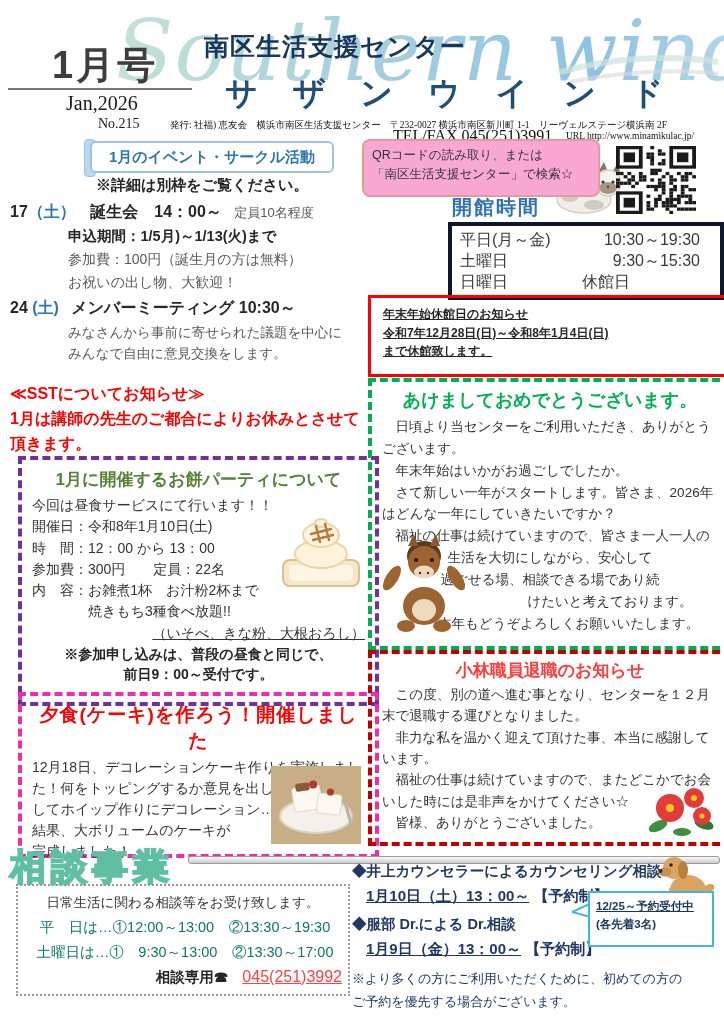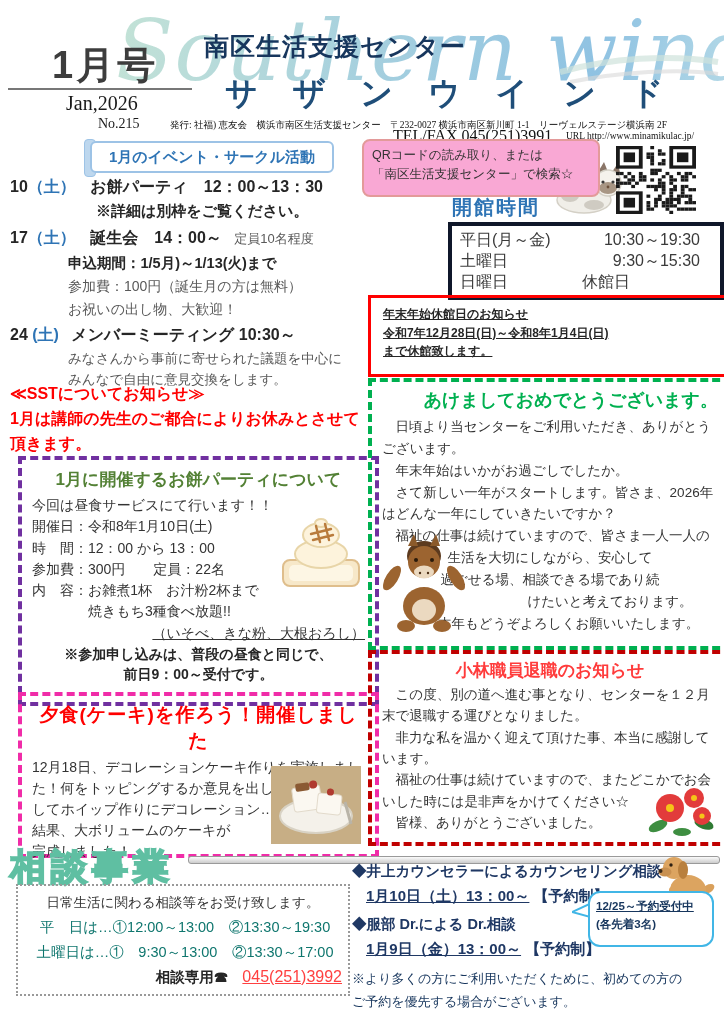--- a/index.html
+++ b/index.html
@@ -73,37 +73,37 @@
   .hours-row{display:flex;font-size:16px;color:#3a3a3a;line-height:21px;}
   .hours-row .lab{width:122px;}
   .hours-row .val{width:118px;text-align:right;}
   .hours-row.last .val{text-align:left;}
 
   .closure-box{left:368px;top:295px;width:336px;height:62px;border:3px solid #FF0000;padding:7px 12px;}
   .closure-box div{font-size:12px;font-weight:bold;color:#262626;line-height:1.55;}
   .u{text-decoration:underline;}
 
   .ny-box{left:368px;top:378px;width:336px;height:252px;border:4px dashed #00B050;padding:6px 10px;}
-  .ny-title{text-align:right;color:#00B050;font-size:18px;font-weight:bold;margin:0 0 4px;font-family:Liberation Mono, monospace;}
+  .ny-title{text-align:center;color:#00B050;font-size:18px;font-weight:bold;margin:0 0 4px;font-family:Liberation Mono, monospace;}
   .ny-p{font-size:13.5px;color:#333;line-height:1.62;margin:0;}
   .ny-c{text-align:center;}
   .ny-c2{text-align:center;padding-left:120px;}
   .ny-last{padding-left:56px;}
   .horse{left:6px;bottom:12px;}
 
   .retire-box{left:368px;top:650px;width:336px;height:178px;border:4px dashed #C00000;padding:5px 10px;}
   .retire-title{text-align:center;color:#FF3B3B;font-size:17px;font-weight:bold;margin:0 0 2px;}
   .retire-p{font-size:13.5px;color:#333;line-height:1.58;margin:0;}
   .camellia{right:10px;bottom:6px;}
 
   .counsel{left:352px;top:862px;width:372px;color:#1F3864;}
   .c-title{font-size:14.5px;font-weight:bold;margin:0 0 6px;}
   .c-date{margin:0 0 9px 14px;font-size:15px;font-weight:bold;}
   .c-notes{font-size:13px;line-height:1.75;color:#17365D;margin-top:4px;}
-  .blue-bubble{left:588px;top:891px;width:110px;height:44px;border:2.5px solid #41B6E6;border-radius:12px;
+  .blue-bubble{left:588px;top:891px;width:110px;height:44px;border:2.5px solid #41B6E6;border-radius:0;
                padding:4px 6px;font-size:11.5px;font-weight:bold;color:#17365D;background:#fff;z-index:2;line-height:1.6;}
   .blue-tail{left:572px;top:899px;z-index:1;}
   .dog{left:656px;top:853px;}
 </style>
 </head>
 <body>
 
 <div class="page">
 
   <div class="abs script">Southern wind</div>
@@ -118,24 +118,20 @@
   <div class="abs center-name">南区生活支援センター</div>
   <div class="abs katakana">サ ザ ン ウ イ ン ド</div>
   <div class="abs publisher">発行: 社福) 恵友会　横浜市南区生活支援センター　〒232-0027 横浜市南区新川町 1-1　リーヴェルステージ横浜南 2F</div>
   <div class="abs tel">TEL/FAX 045(251)3991</div>
   <a class="abs url" href="#">URL http://www.minamikulac.jp/</a>
 
   <div class="abs ev-tab"></div>
   <div class="abs ev-title">1月のイベント・サークル活動</div>
 
   <div class="abs ev-list">
-    <div class="ev-row">
-      <span>10</span><span class="dow">（土）</span>
-      <span style="margin-left:10px;">お餅パーティ　12：00～13：30</span>
-    </div>
     <div class="ev-note">※詳細は別枠をご覧ください。</div>
     <div class="ev-row">
       <span>17</span><span class="dow">（土）</span>
       <span style="margin-left:10px;">誕生会　14：00～</span>
       <span class="ev-cap">定員10名程度</span>
     </div>
     <div class="ev-sub-b">申込期間：1/5月)～1/13(火)まで</div>
     <div class="ev-sub">参加費：100円（誕生月の方は無料）</div>
     <div class="ev-sub">お祝いの出し物、大歓迎！</div>
     <div class="ev-row">

